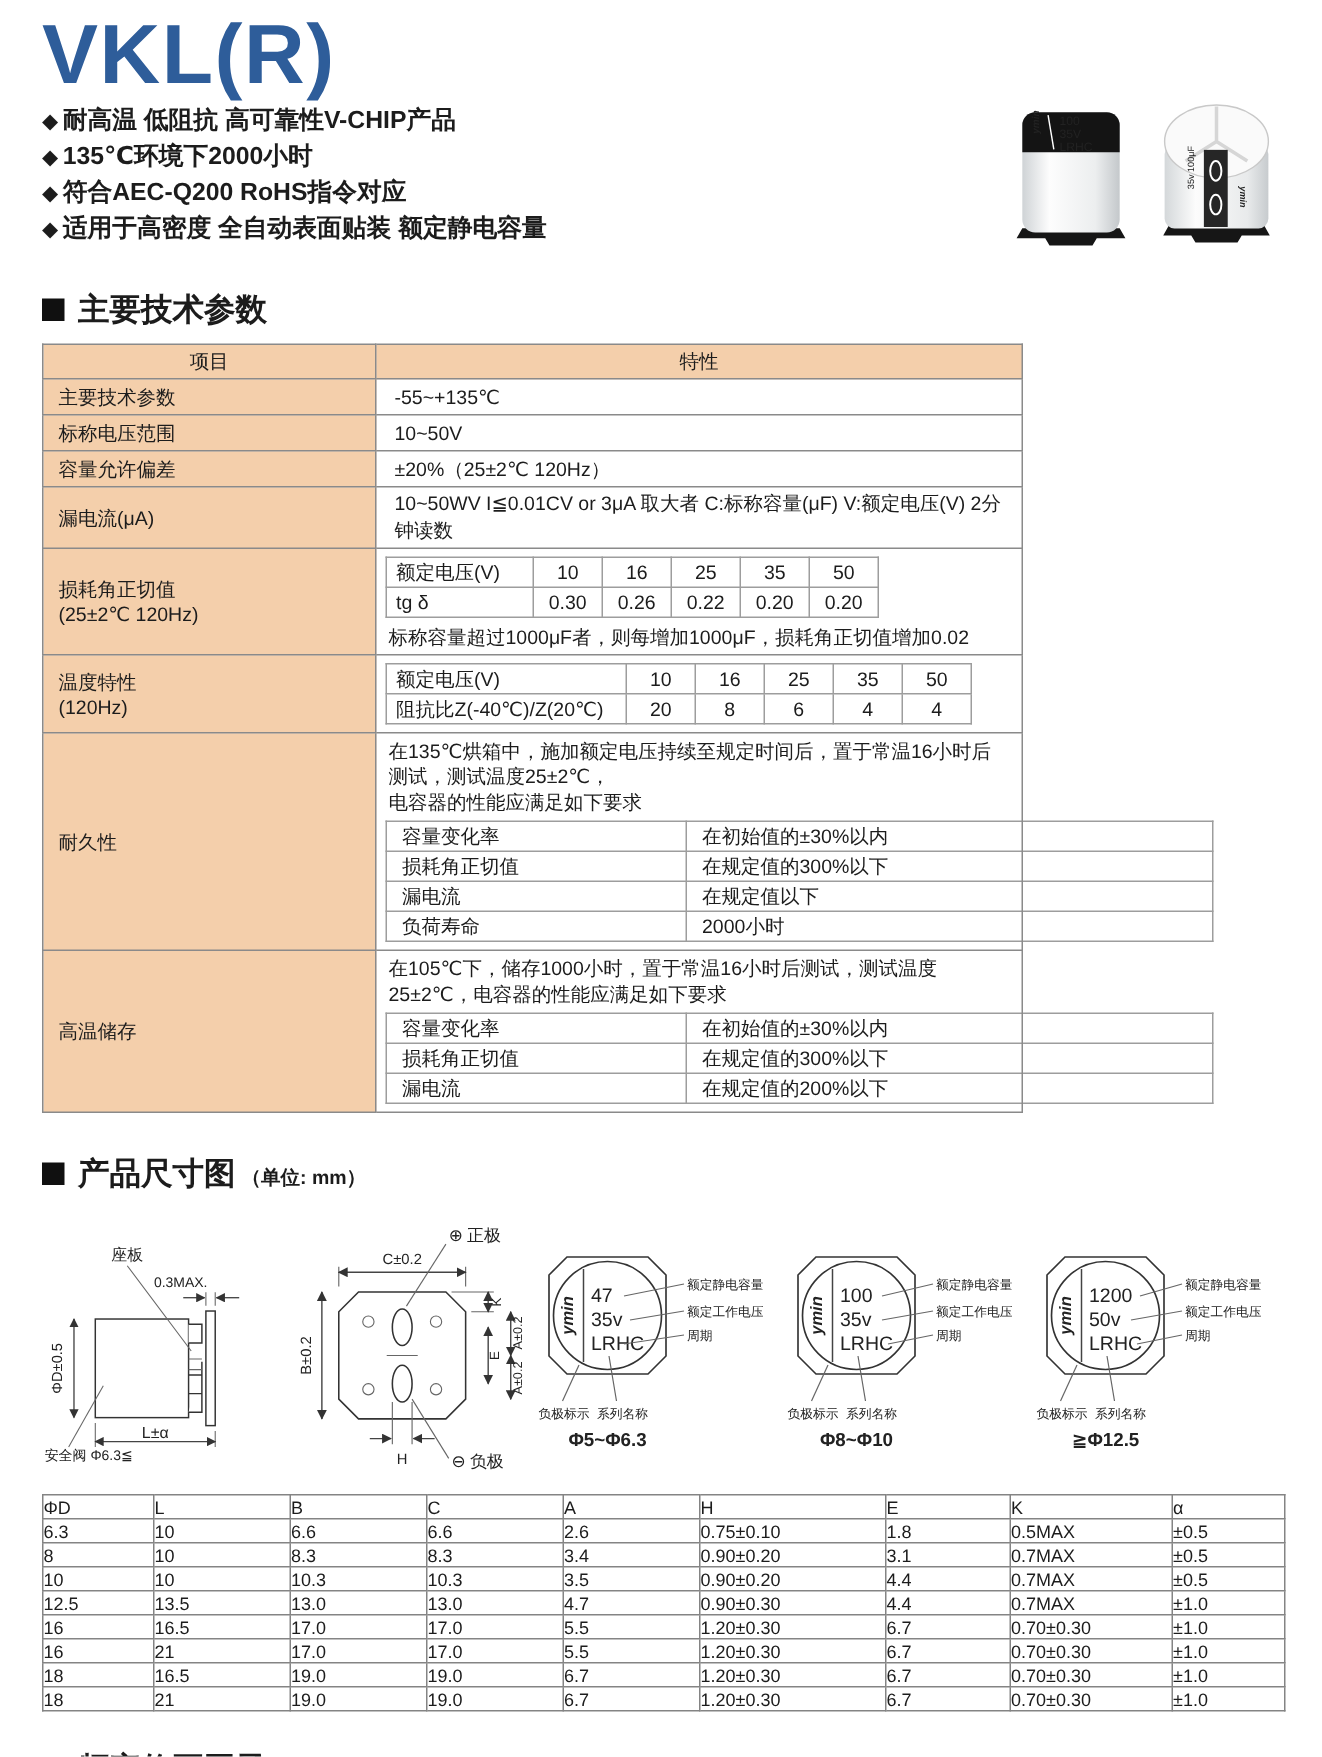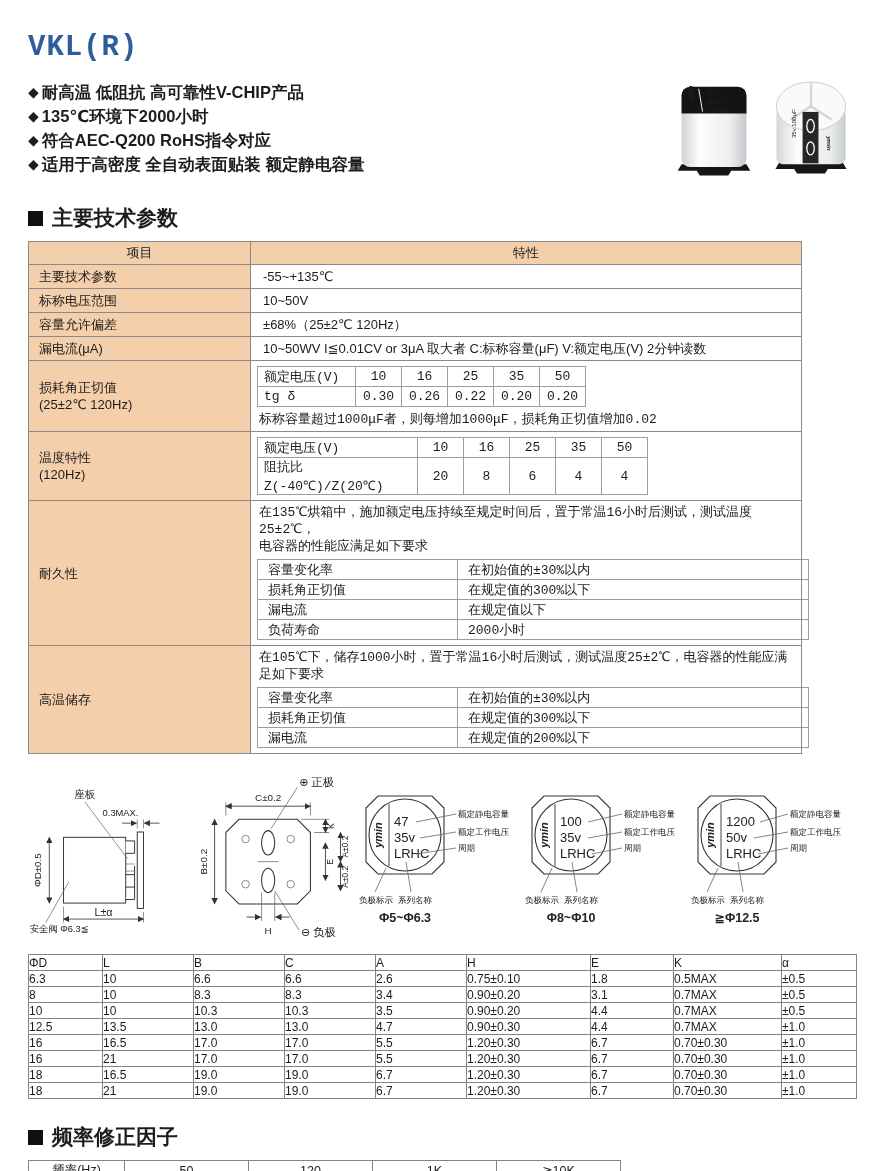--- a/index.html
+++ b/index.html
@@ -6,41 +6,41 @@
   html,body { margin:0; padding:0; }
   body {
     width:881px; height:1171px; background:#fff; overflow:hidden;
     font-family:"Liberation Sans","DejaVu Sans",sans-serif; color:#1c1c1c;
     position:relative;
   }
   .page { padding:12px 25px 0 28px; }
 
   
   .top { position:relative; height:166px; }
-  .brand-title { margin:12px 0 8px 0; font-size:29px; line-height:48px; font-weight:bold;
-    color:#2e5d9a; letter-spacing:1px;font-family:Liberation Mono, monospace; }
+  .brand-title { margin:0 0 8px 0; font-size:56px; line-height:48px; font-weight:bold;
+    color:#2e5d9a; letter-spacing:1px; }
   .bullets { list-style:none; margin:0; padding:0; font-size:16.5px; font-weight:bold; }
   .bullets li { line-height:24px; display:flex; align-items:center; }
   .bullets .dm { margin-right:3px; font-size:14px; }
   .photos { position:absolute; right:2px; top:46px; display:flex; gap:12px; align-items:flex-end; }
 
   
   .sec { display:flex; align-items:center; margin:14px 0 9px 0; }
   .sq { width:15px; height:15px; background:#101010; margin-right:9px; flex:0 0 auto; }
   .sec-t { font-size:21px; font-weight:bold; }
   .unit { font-size:13px; font-weight:bold; margin-left:4px; padding-top:6px; }
 
   
   table { border-collapse:collapse; }
-  .main-table { width:774px; font-size:13px; table-layout:fixed; }
+  .main-table { width:654px; font-size:13px; table-layout:fixed; }
   .main-table th, .main-table td { border:1px solid #8a8a8a; }
   .main-table th { background:#f4cfab; font-weight:normal; height:23px; text-align:center; }
   .main-table td.lbl { background:#f4cfab; padding:3px 10px; vertical-align:middle; line-height:17px; }
   .main-table td.val { padding:2px 12px; height:22px; background:#fff; }
-  .main-table td.pad { padding:2px 6px;font-family:Liberation Mono, monospace; }
+  .main-table td.pad { padding:2px 6px; }
   .inner { font-size:13px; margin:3px 0; }
   .inner td { border:1px solid #9d9d9d; height:20px; text-align:center; padding:0 6px; background:#fff; }
   .t-tg  td:first-child { text-align:left; width:98px; }
   .t-tg  td { width:46px; }
   .t-temp td:first-child { text-align:left; width:160px; }
   .t-temp td { width:46px; }
   .t-kv { width:552px; }
   .t-kv td { text-align:left; padding:0 10px; }
   .t-kv td:first-child { width:200px; }
   .note, .intro { line-height:17px; padding:1px 2px; }
@@ -152,21 +152,21 @@
     <tr>
       <td class="lbl">主要技术参数</td>
       <td class="val">-55~+135℃</td>
     </tr>
     <tr>
       <td class="lbl">标称电压范围</td>
       <td class="val">10~50V</td>
     </tr>
     <tr>
       <td class="lbl">容量允许偏差</td>
-      <td class="val">±68%（25±2℃ 120Hz）</td>
+      <td class="val">±20%（25±2℃ 120Hz）</td>
     </tr>
     <tr>
       <td class="lbl">漏电流(μA)</td>
       <td class="val">10~50WV  I≦0.01CV or 3μA 取大者  C:标称容量(μF)  V:额定电压(V)  2分钟读数</td>
     </tr>
     <tr>
       <td class="lbl">
         <div>损耗角正切值</div>
         <div>(25±2℃ 120Hz)</div>
       </td>
@@ -269,20 +269,25 @@
                   <td>漏电流</td>
                   <td>在规定值的200%以下</td>
                 </tr>
               </tbody>
             </table>
       </td>
     </tr>
   </tbody>
     </table>
 
+  <div class="sec" style="margin-top:26px">
+    <span class="sq"></span>
+    <span class="sec-t">产品尺寸图</span>
+    <span class="unit">（单位: mm）</span>
+  </div>
 
   <div class="drawings">
 
     <svg width="152" height="176" viewBox="0 0 168 178">
       <defs>
         <marker id="ar1" viewBox="0 0 10 10" refX="9" refY="5" markerWidth="7" markerHeight="7" orient="auto-start-reverse">
           <path d="M0,0 L10,5 L0,10 z" fill="#333"></path>
         </marker>
       </defs>
       <rect class="shape" x="40" y="68" width="70" height="74"></rect>

